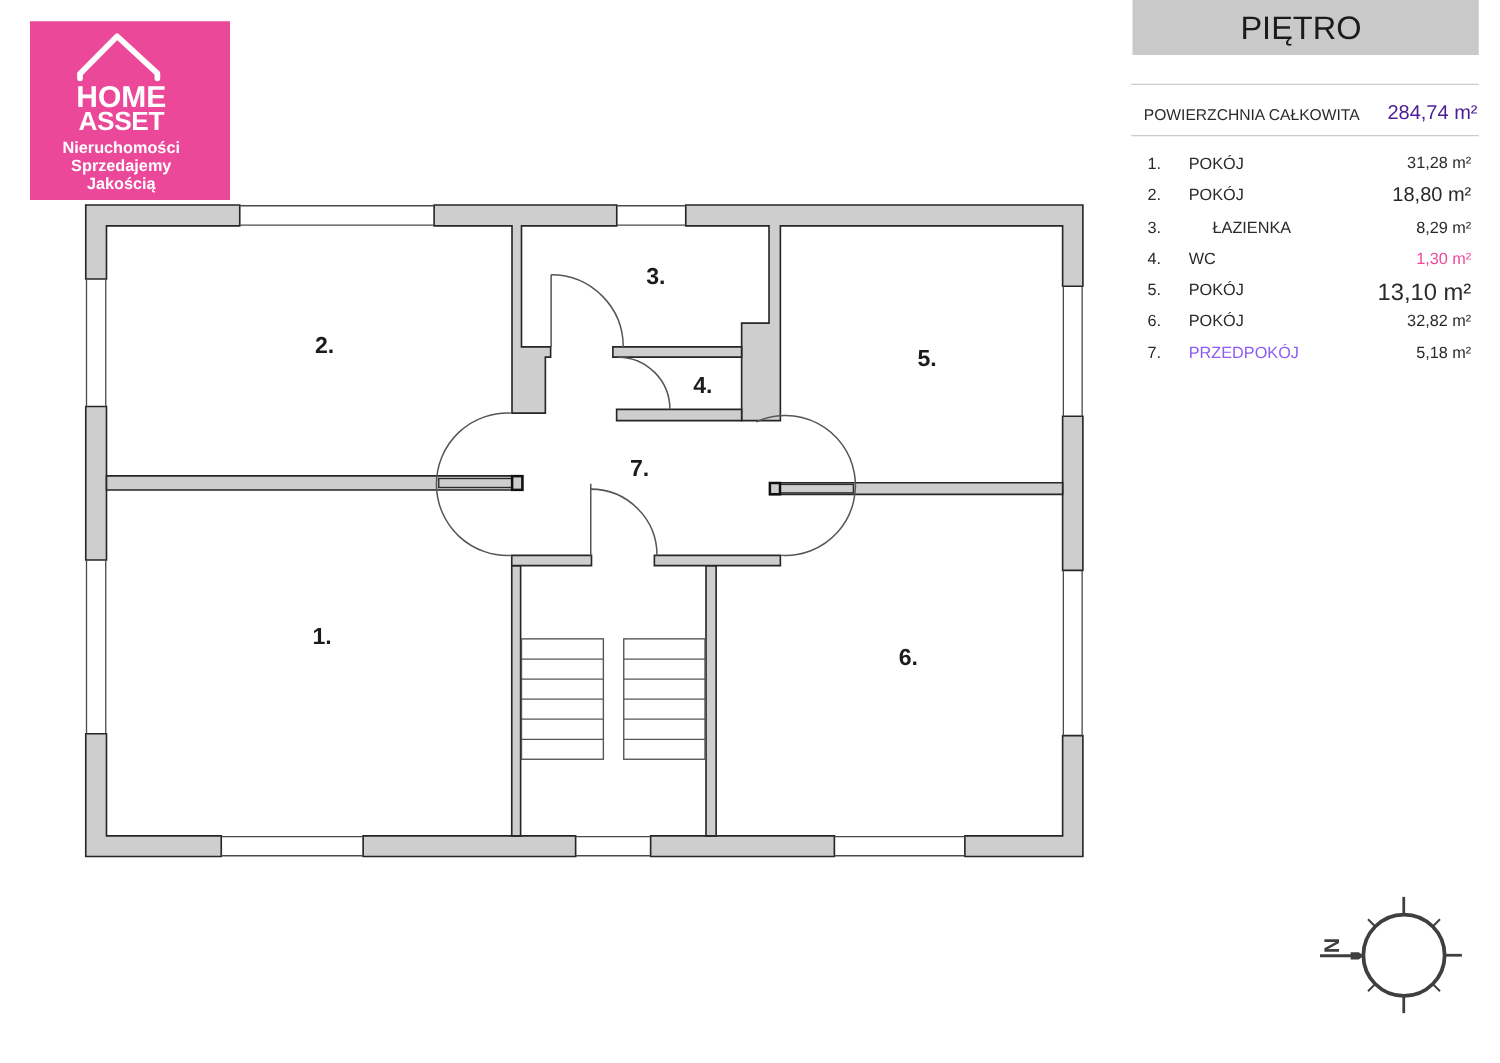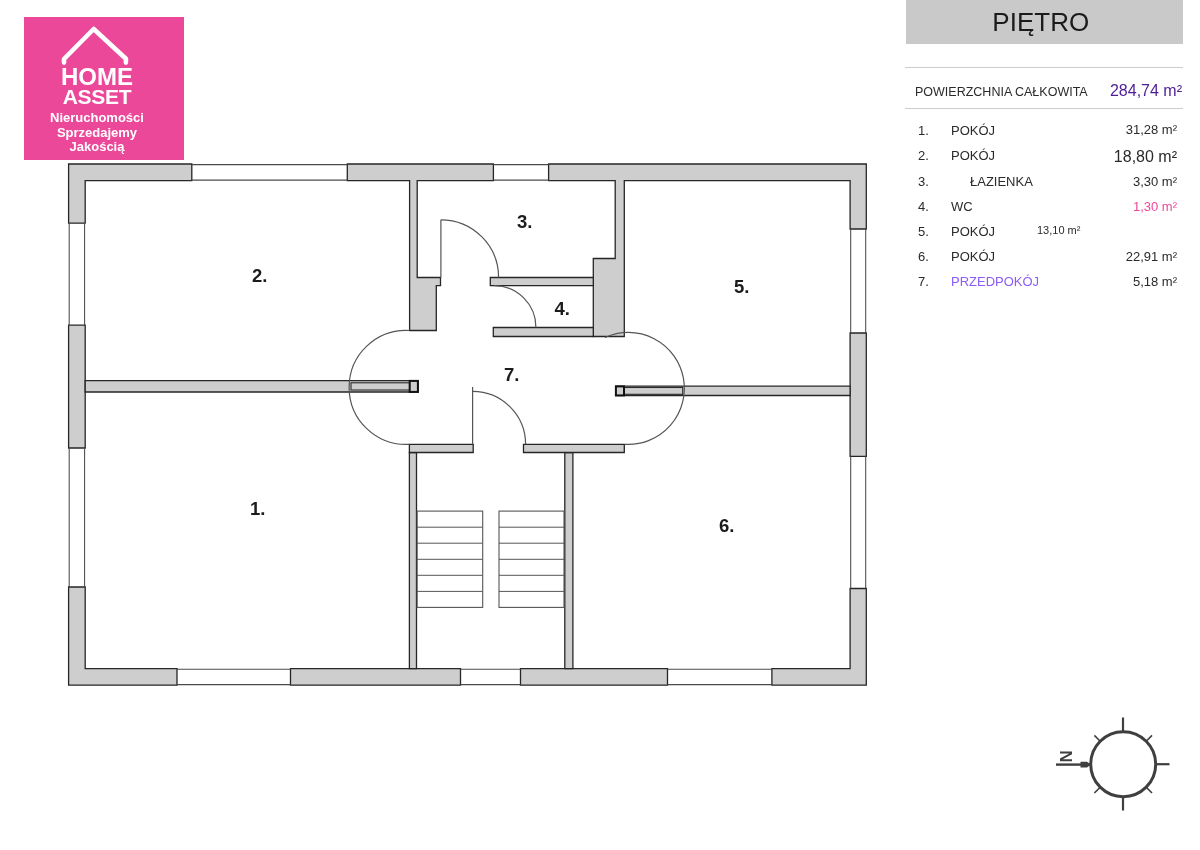--- a/index.html
+++ b/index.html
@@ -41,33 +41,33 @@
 <div class="abs" style="left:918px;top:123px;font-size:13px;color:#2a2a2a;">1.</div>
 <div class="abs" style="left:951px;top:123px;font-size:13px;color:#2a2a2a;">POKÓJ</div>
 <div class="abs" style="left:1037px;top:122px;width:140px;text-align:right;font-size:13px;color:#2a2a2a;">31,28 m²</div>
 
 <div class="abs" style="left:918px;top:148px;font-size:13px;color:#2a2a2a;">2.</div>
 <div class="abs" style="left:951px;top:148px;font-size:13px;color:#2a2a2a;">POKÓJ</div>
 <div class="abs" style="left:1037px;top:148px;width:140px;text-align:right;font-size:16px;color:#2a2a2a;">18,80 m²</div>
 
 <div class="abs" style="left:918px;top:174px;font-size:13px;color:#2a2a2a;">3.</div>
 <div class="abs" style="left:951px;top:174px;font-size:13px;color:#2a2a2a;margin-left:19px;">ŁAZIENKA</div>
-<div class="abs" style="left:1037px;top:174px;width:140px;text-align:right;font-size:13px;color:#2a2a2a;">3,30 m²</div>
+<div class="abs" style="left:1037px;top:174px;width:140px;text-align:right;font-size:13px;color:#2a2a2a;">8,29 m²</div>
 
 <div class="abs" style="left:918px;top:199px;font-size:13px;color:#2a2a2a;">4.</div>
 <div class="abs" style="left:951px;top:199px;font-size:13px;color:#2a2a2a;">WC</div>
 <div class="abs" style="left:1037px;top:199px;width:140px;text-align:right;font-size:13px;color:#ec4899;">1,30 m²</div>
 
 <div class="abs" style="left:918px;top:224px;font-size:13px;color:#2a2a2a;">5.</div>
 <div class="abs" style="left:951px;top:224px;font-size:13px;color:#2a2a2a;">POKÓJ</div>
-<div class="abs" style="left:1037px;top:224px;width:140px;font-size:11px;color:#2a2a2a;">13,10 m²</div>
+<div class="abs" style="left:1037px;top:224px;width:140px;text-align:right;font-size:19px;color:#2a2a2a;">13,10 m²</div>
 
 <div class="abs" style="left:918px;top:249px;font-size:13px;color:#2a2a2a;">6.</div>
 <div class="abs" style="left:951px;top:249px;font-size:13px;color:#2a2a2a;">POKÓJ</div>
-<div class="abs" style="left:1037px;top:249px;width:140px;text-align:right;font-size:13px;color:#2a2a2a;">22,91 m²</div>
+<div class="abs" style="left:1037px;top:249px;width:140px;text-align:right;font-size:13px;color:#2a2a2a;">32,82 m²</div>
 
 <div class="abs" style="left:918px;top:274px;font-size:13px;color:#2a2a2a;">7.</div>
 <div class="abs" style="left:951px;top:274px;font-size:13px;color:#8b5cf6;">PRZEDPOKÓJ</div>
 <div class="abs" style="left:1037px;top:274px;width:140px;text-align:right;font-size:13px;color:#2a2a2a;">5,18 m²</div>
 
 <svg class="abs" style="left:0;top:0;" width="1200" height="850" viewBox="0 0 1200 850">
 <g fill="#cecece" stroke="#262626" stroke-width="1.3">
 
   <path d="M68.6 164 H191.8 V180.7 H85.2 V223.2 H68.6 Z"></path>
 

